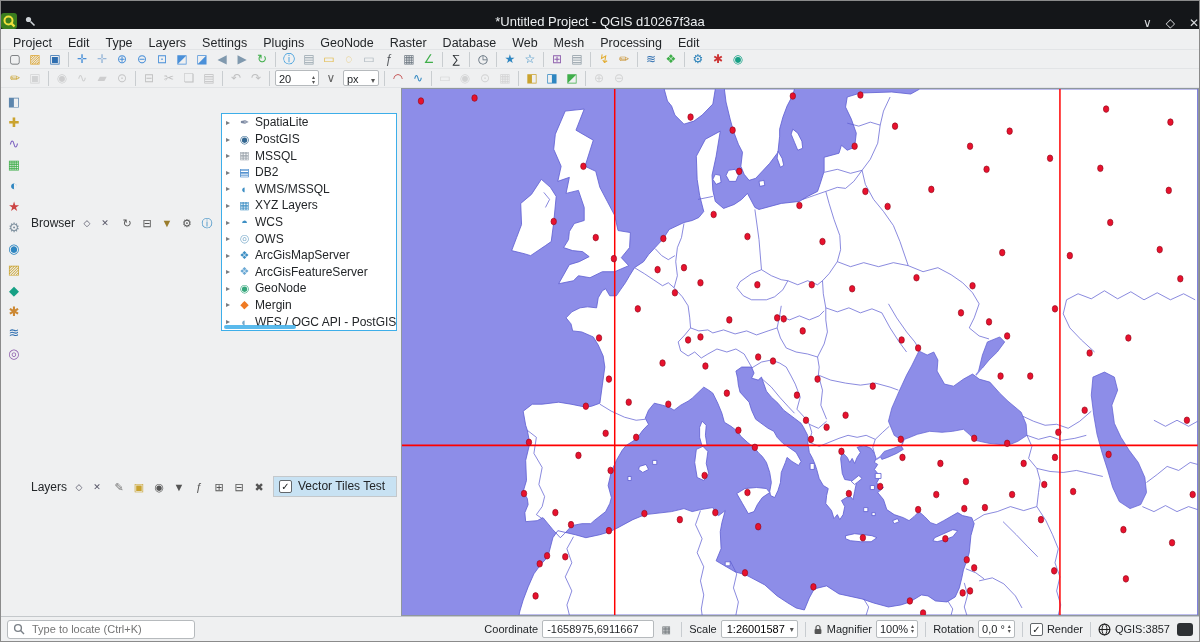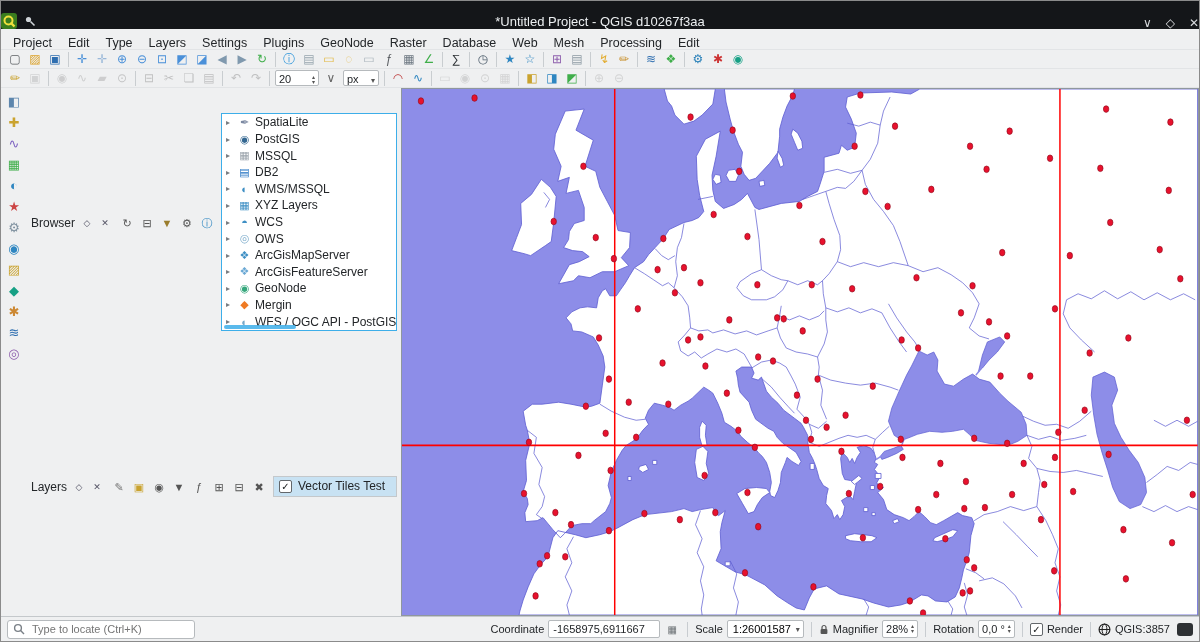--- a/index.html
+++ b/index.html
@@ -523,21 +523,21 @@
       </span>
     </div>
     <div class="sbsep"></div>
     <div class="sbgroup">
       <svg width="10" height="11">
         <path d="M3 5 V3.5 A2 2 0 0 1 7 3.5 V5" fill="none" stroke="#555" stroke-width="1.2"></path>
         <rect x="1.6" y="5" width="6.8" height="5" rx="1" fill="#555"></rect>
       </svg>
       <span>Magnifier</span>
       <span class="sb-spin">
-        <span>28%</span>
+        <span>100%</span>
         <span class="mini-arrows">
             <span>▴</span>
             <span>▾</span>
           </span>
       </span>
     </div>
     <div class="sbsep"></div>
     <div class="sbgroup">
       <span>Rotation</span>
       <span class="sb-spin">

